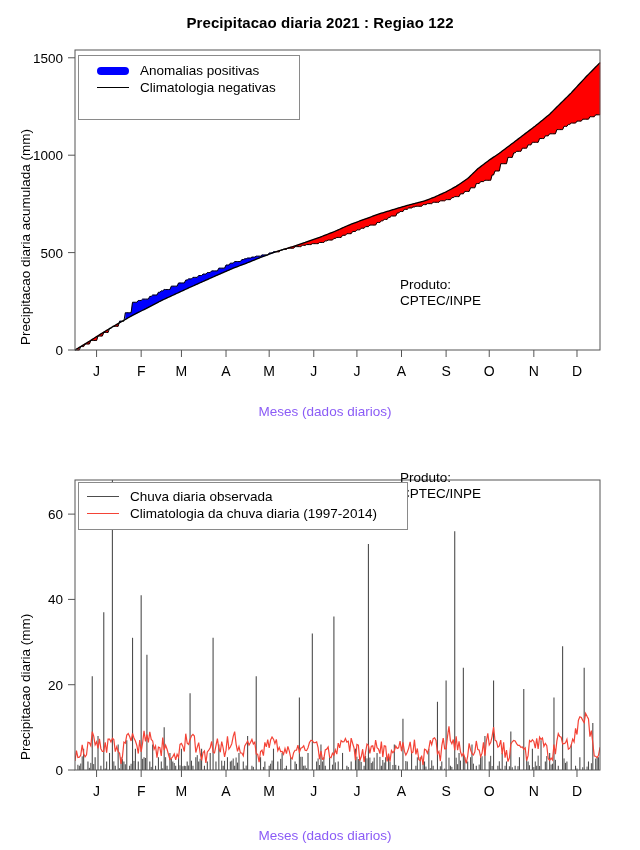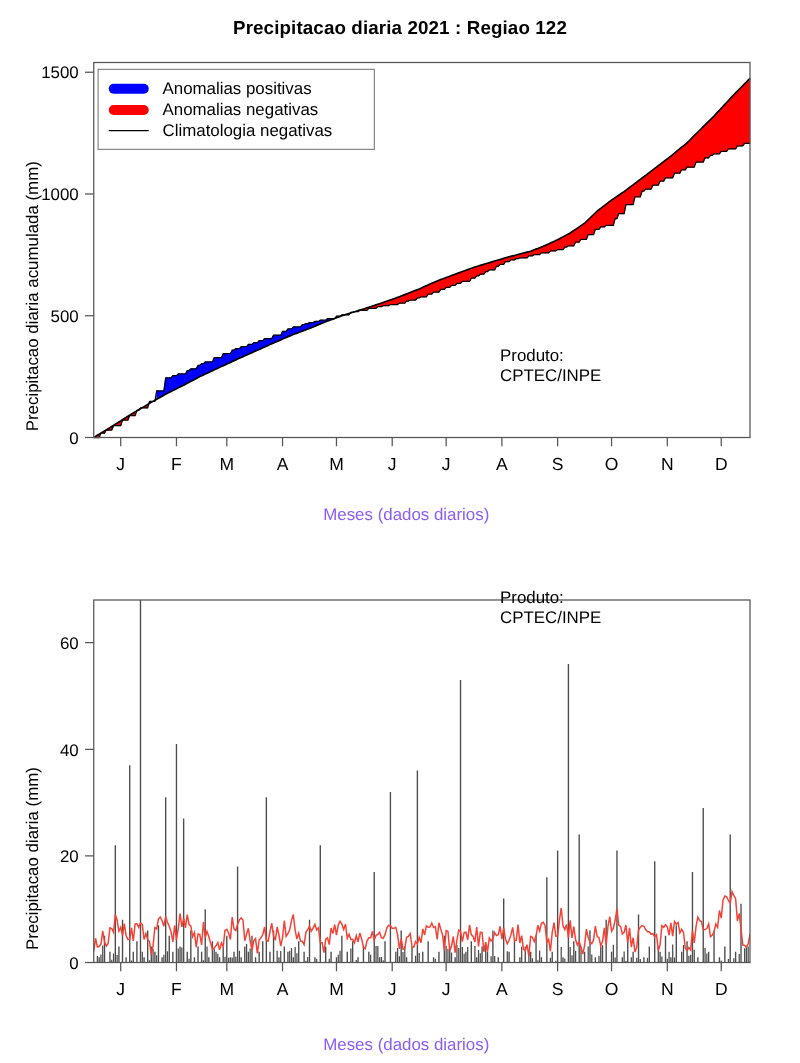--- a/index.html
+++ b/index.html
@@ -153,32 +153,26 @@
         <text x="576.986301369863" y="376" text-anchor="middle" font-size="14" font-family="&quot;Liberation Sans&quot;, sans-serif" fill="#000">D</text>
       </svg>
 
     <div class="ylab-rot" id="ylab-top" style="left:18px; top:345px;">Precipitacao diaria acumulada (mm)</div>
 
     <div class="axis-label" style="left:75px; top:404px; width:500px;">Meses (dados diarios)</div>
 
     <div class="produto" style="left:400px; top:277px; width:190px;">Produto:
 CPTEC/INPE</div>
 
-    <div class="legend-box" id="legend-top" style="left:78px; top:55px; width:222px; height:65px; padding:6px 7px;">
+    <div class="legend-box" id="legend-top" style="left:78px; top:55px; width:222px; height:65px; padding:6px 17px;">
         <div class="legend-row">
           <div class="legend-key">
             <div class="key-thick" style="background: rgb(0, 0, 255);"></div>
           </div>
           <div class="legend-label">Anomalias positivas</div>
-        </div>
-        <div class="legend-row">
-          <div class="legend-key">
-            <div class="key-thick" style="background: rgb(255, 0, 0);"></div>
-          </div>
-          <div class="legend-label">Anomalias negativas</div>
         </div>
         <div class="legend-row">
           <div class="legend-key">
             <div class="key-thin" style="border-top-color: rgb(0, 0, 0);"></div>
           </div>
           <div class="legend-label">Climatologia negativas</div>
         </div>
       </div>
   </div>
 
@@ -477,15 +471,29 @@
         <text x="576.986301369863" y="366" text-anchor="middle" font-size="14" font-family="&quot;Liberation Sans&quot;, sans-serif" fill="#000">D</text>
       </svg>
 
     <div class="ylab-rot" id="ylab-bot" style="left:18px; top:330px;">Precipitacao diaria (mm)</div>
 
     <div class="axis-label" style="left:75px; top:398px; width:500px;">Meses (dados diarios)</div>
 
     <div class="produto" style="left:400px; top:40px; width:190px;">Produto:
 CPTEC/INPE</div>
 
+    <div class="legend-box" id="legend-bot" style="left:78px; top:52px; width:330px; height:48px; padding:5px 7px;">
+        <div class="legend-row">
+          <div class="legend-key">
+            <div class="key-thin" style="border-top-color: rgb(77, 77, 77);"></div>
+          </div>
+          <div class="legend-label">Chuva diaria observada</div>
+        </div>
+        <div class="legend-row">
+          <div class="legend-key">
+            <div class="key-thin" style="border-top-color: rgb(244, 67, 54);"></div>
+          </div>
+          <div class="legend-label">Climatologia da chuva diaria (1997-2014)</div>
+        </div>
+      </div>
   </div>
 
 </div>
 
 </body></html>

